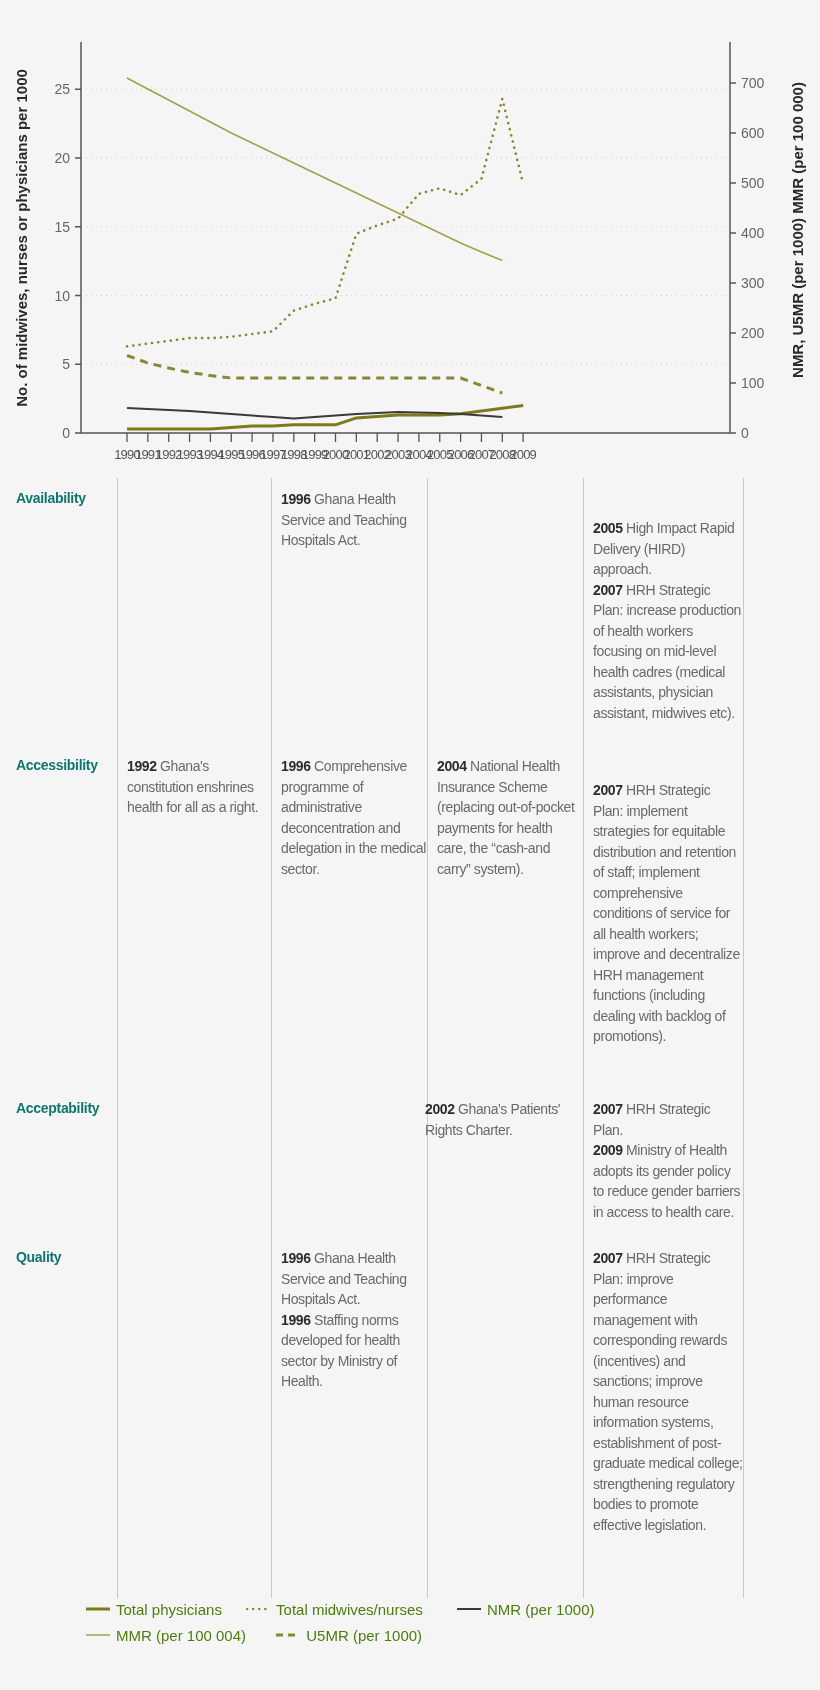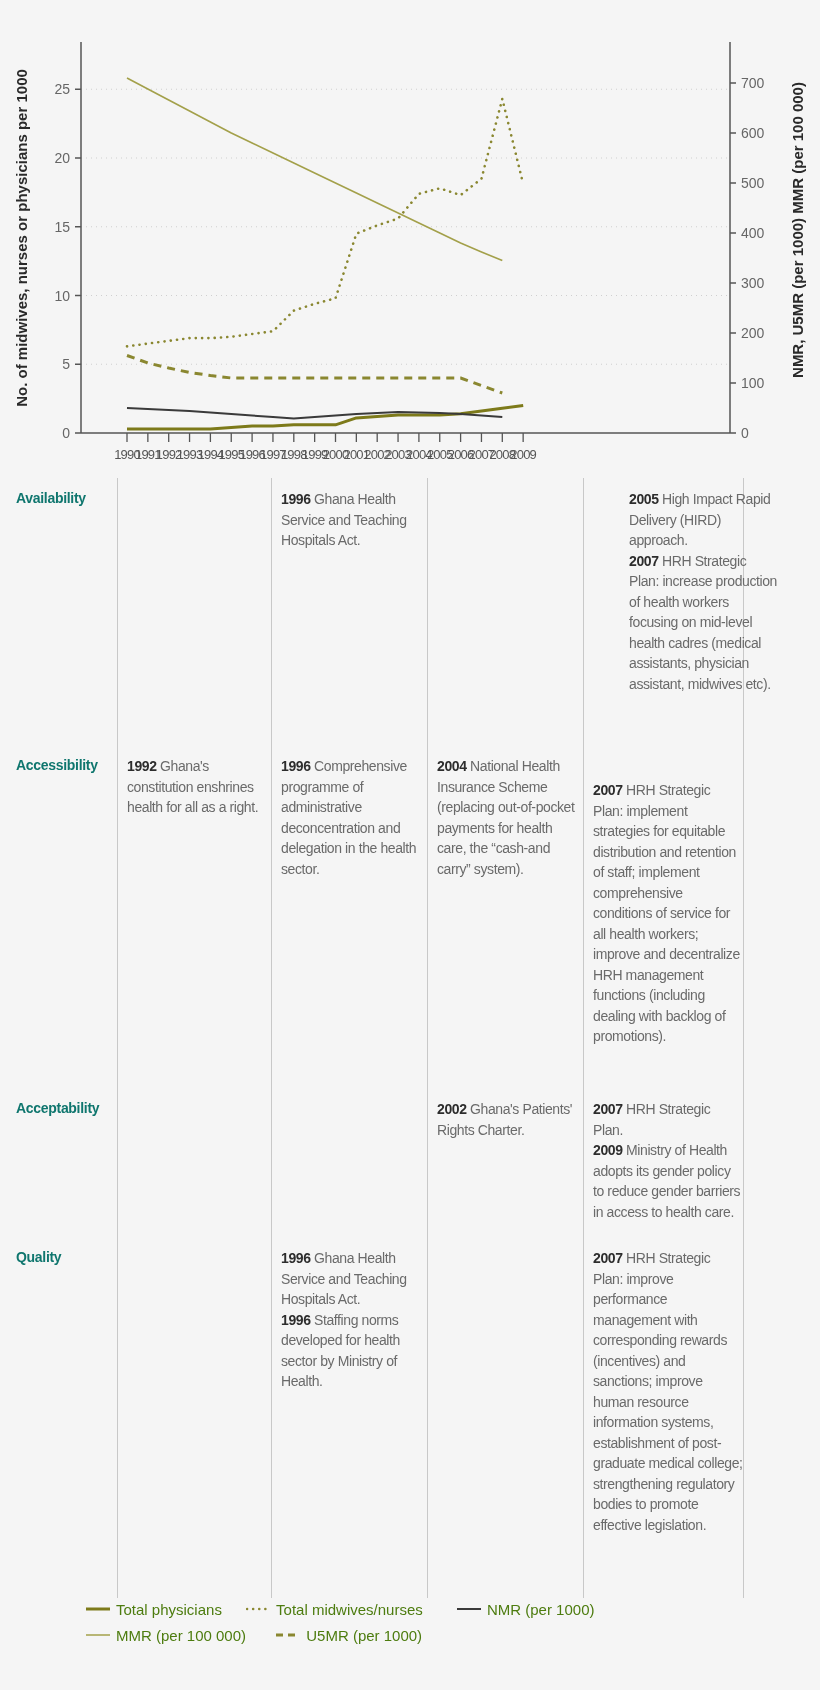--- a/index.html
+++ b/index.html
@@ -115,39 +115,39 @@
 <div class="vline" style="left:271px"></div>
 <div class="vline" style="left:427px"></div>
 <div class="vline" style="left:583px"></div>
 <div class="vline" style="left:743px"></div>
 
 <div id="table">
     <div class="row-label" style="top: 490px;">Availability</div>
     <div class="cell" style="top: 489px; left: 281px; width: 145px;">
       <div><b>1996</b> <span>Ghana Health Service and Teaching Hospitals Act.</span></div>
     </div>
-    <div class="cell" style="top: 489px; left: 593px; width: 150px; margin-left: 36px;">
+    <div class="cell" style="top: 518px; left: 593px; width: 150px;">
       <div><b>2005</b> <span>High Impact Rapid Delivery (HIRD) approach.</span></div>
       <div><b>2007</b> <span>HRH Strategic Plan: increase production of health workers focusing on mid-level health cadres (medical assistants, physician assistant, midwives etc).</span></div>
     </div>
     <div class="row-label" style="top: 757px;">Accessibility</div>
     <div class="cell" style="top: 756px; left: 127px; width: 145px;">
       <div><b>1992</b> <span>Ghana's constitution enshrines health for all as a right.</span></div>
     </div>
     <div class="cell" style="top: 756px; left: 281px; width: 145px;">
-      <div><b>1996</b> <span>Comprehensive programme of administrative deconcentration and delegation in the health sector.</span></div>
+      <div><b>1996</b> <span>Comprehensive programme of administrative deconcentration and delegation in the medical sector.</span></div>
     </div>
     <div class="cell" style="top: 756px; left: 437px; width: 145px;">
       <div><b>2004</b> <span>National Health Insurance Scheme (replacing out-of-pocket payments for health care, the “cash-and carry” system).</span></div>
     </div>
     <div class="cell" style="top: 760px; left: 593px; width: 150px; margin-top: 20px;">
       <div><b>2007</b> <span>HRH Strategic Plan: implement strategies for equitable distribution and retention of staff; implement comprehensive conditions of service for all health workers; improve and decentralize HRH management functions (including dealing with backlog of promotions).</span></div>
     </div>
     <div class="row-label" style="top: 1100px;">Acceptability</div>
-    <div class="cell" style="top: 1099px; left: 437px; width: 145px;">
+    <div class="cell" style="top: 1099px; left: 425px; width: 145px;">
       <div><b>2002</b> <span>Ghana's Patients' Rights Charter.</span></div>
     </div>
     <div class="cell" style="top: 1099px; left: 593px; width: 150px;">
       <div><b>2007</b> <span>HRH Strategic Plan.</span></div>
       <div><b>2009</b> <span>Ministry of Health adopts its gender policy to reduce gender barriers in access to health care.</span></div>
     </div>
     <div class="row-label" style="top: 1249px;">Quality</div>
     <div class="cell" style="top: 1248px; left: 281px; width: 145px;">
       <div><b>1996</b> <span>Ghana Health Service and Teaching Hospitals Act.</span></div>
       <div><b>1996</b> <span>Staffing norms developed for health sector by Ministry of Health.</span></div>
@@ -175,21 +175,21 @@
         <line x1="0" y1="3" x2="24" y2="3" stroke="#3a3a3a" stroke-width="2"></line>
       </svg>
     <span>NMR (per 1000)</span>
   </span>
 </div>
 <div class="legend" style="top:1624px">
   <span class="legend-item">
     <svg width="24" height="6">
         <line x1="0" y1="3" x2="24" y2="3" stroke="#a3a04a" stroke-width="1.5"></line>
       </svg>
-    <span>MMR (per 100 000)</span>
+    <span>MMR (per 100 004)</span>
   </span>
   <span class="legend-item" style="margin-left:6px">
     <svg width="24" height="6">
         <line x1="0" y1="3" x2="24" y2="3" stroke="#8a8730" stroke-width="3" stroke-dasharray="7 5"></line>
       </svg>
     <span>U5MR (per 1000)</span>
   </span>
 </div>
 
 </body></html>

